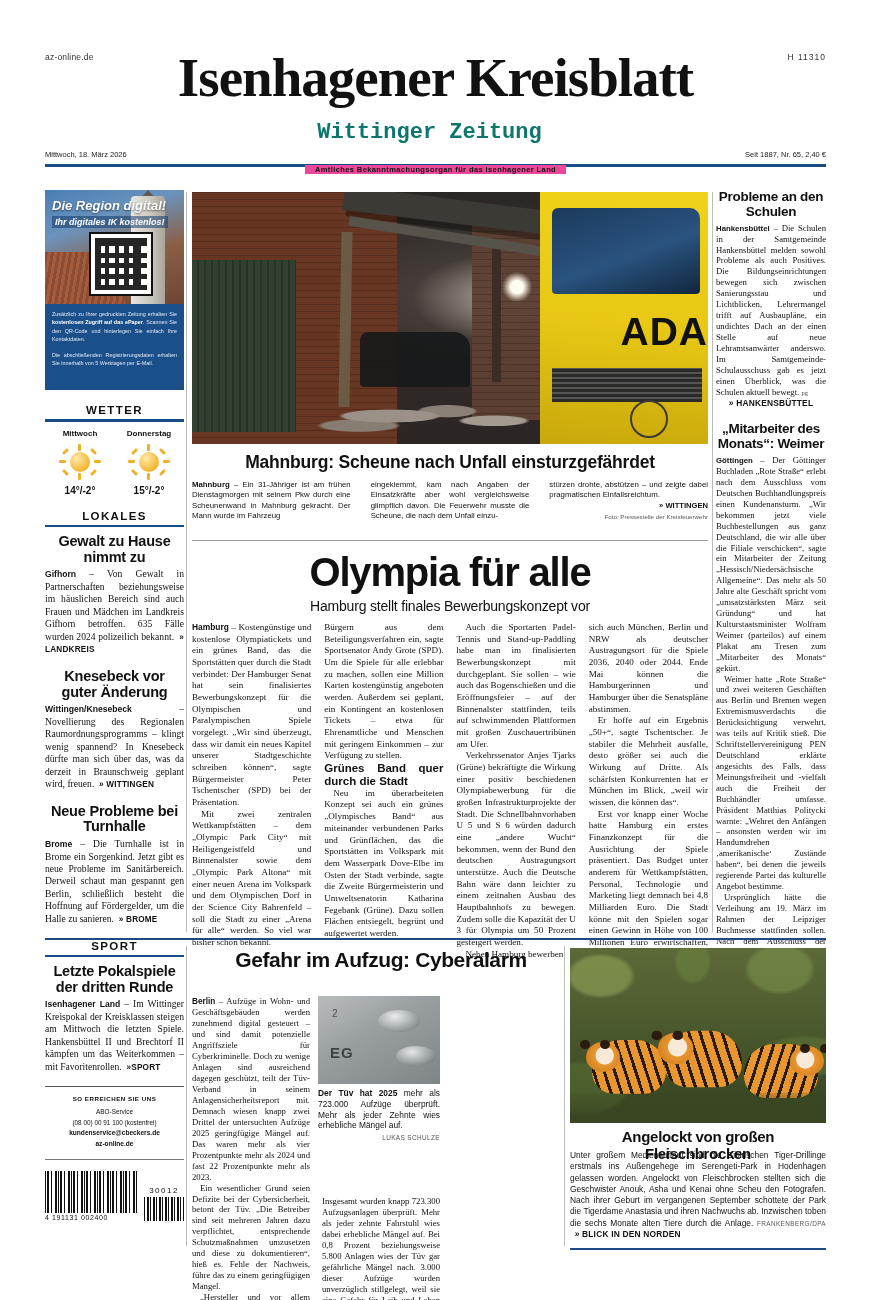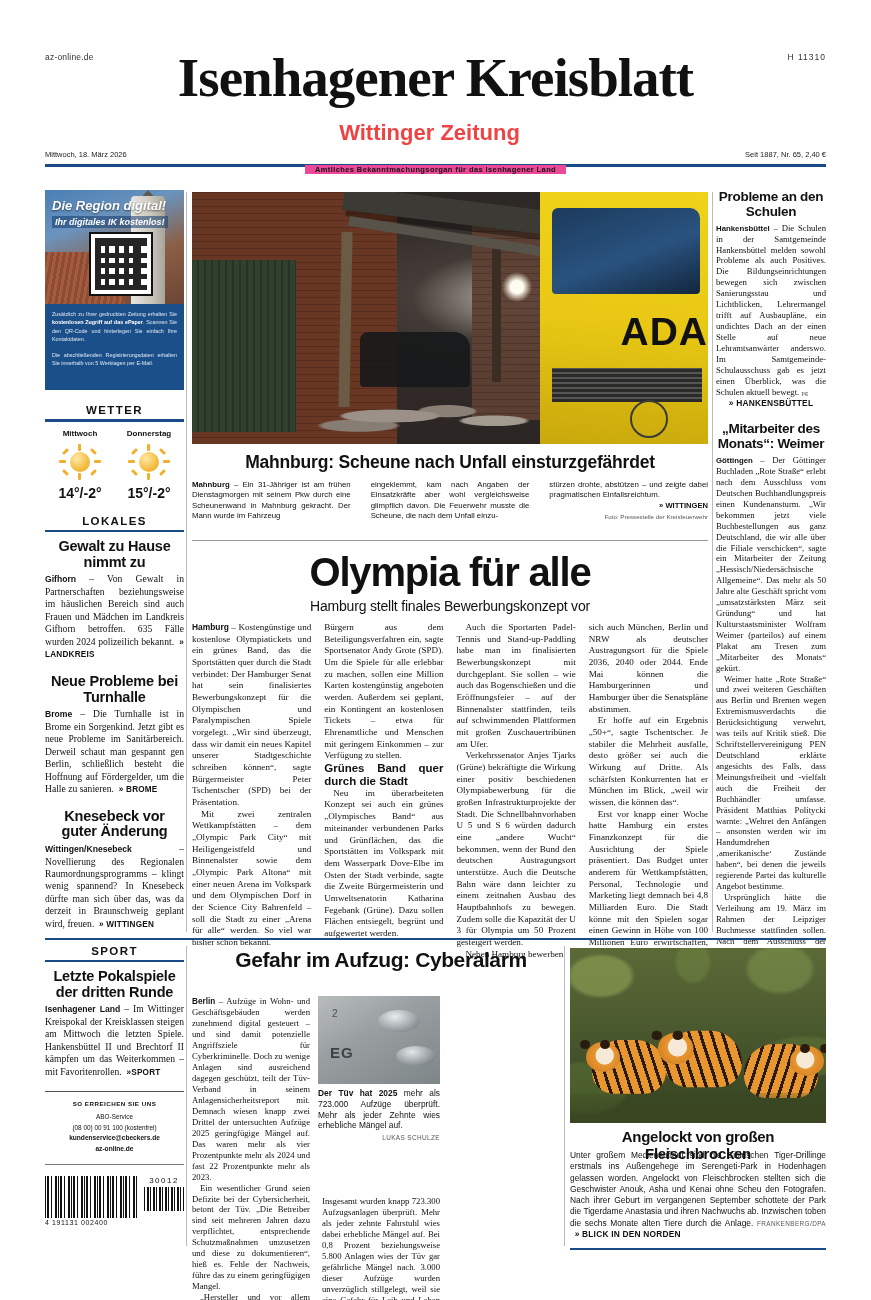--- a/index.html
+++ b/index.html
@@ -13,21 +13,21 @@
   .page{position:relative;width:871px;height:1300px;}
 
   
   .masthead{position:absolute;left:0;top:0;width:871px;height:172px;}
   .mh-left{position:absolute;left:45px;top:52px;font-family:"Liberation Sans",sans-serif;font-size:8.5px;color:#333;letter-spacing:.2px;}
   .mh-right{position:absolute;right:45px;top:52px;font-family:"Liberation Sans",sans-serif;font-size:8.5px;color:#333;letter-spacing:1px;}
   .mh-title{position:absolute;left:0;right:0;top:50px;text-align:center;
     font-family:"Liberation Serif",serif;font-weight:bold;font-size:55px;
     letter-spacing:-1px;color:#111;line-height:1;}
   .mh-sub{position:absolute;left:0;right:12px;top:120px;text-align:center;
-    font-family:Liberation Sans, sans-serif;font-weight:bold;font-size:22px;color:#ef4444;}
+    font-family:Liberation Mono, monospace;font-weight:bold;font-size:22px;color:#0f766e;}
   .mh-date{position:absolute;left:45px;top:150px;font-family:"Liberation Sans",sans-serif;font-size:7.5px;color:#222;}
   .mh-price{position:absolute;right:45px;top:150px;font-family:"Liberation Sans",sans-serif;font-size:7.5px;color:#222;}
   .mh-ruleline{position:absolute;left:45px;right:45px;top:164px;height:3px;background:#1a4b86;}
   .mh-organ{position:absolute;left:0;right:0;top:158px;text-align:center;}
   .mh-organ span{background:#ec4899;padding:0 10px;font-family:"Liberation Sans",sans-serif;
     font-weight:bold;font-size:7.5px;letter-spacing:.4px;color:#111;}
 
   
   .col-left{position:absolute;left:45px;top:190px;width:139px;}
   .rule-v{position:absolute;background:#bbb;width:1px;}
@@ -64,37 +64,37 @@
   .secrule.thin{height:1px;background:#555;}
 
   
   .weather{display:flex;justify-content:space-between;padding:0 4px;}
   .wcell{width:62px;text-align:center;}
   .wday{font-family:"Liberation Sans",sans-serif;font-weight:bold;font-size:8px;margin-bottom:6px;}
   .sun{position:relative;width:44px;height:36px;margin:0 auto;}
   .sun .disc{position:absolute;left:12px;top:8px;width:20px;height:20px;border-radius:50%;
     background:radial-gradient(circle at 35% 32%,#ffe9a8,#f2b632 70%,#e0a01f);}
   .sun i{position:absolute;background:#f0b02c;border-radius:1px;}
-  .wtemp{font-family:"Liberation Sans",sans-serif;font-weight:bold;font-size:14px;margin-top:5px;}
+  .wtemp{font-family:"Liberation Sans",sans-serif;font-weight:bold;font-size:10px;margin-top:5px;}
 
   
   .brief{margin-bottom:13px;}
   .brief h3{margin:0 0 3px;text-align:center;font-family:"Liberation Sans",sans-serif;
     font-weight:bold;font-size:14.5px;line-height:1.08;letter-spacing:-.2px;}
   .brief p{margin:0;font-size:9.6px;line-height:1.3;text-align:justify;hyphens:auto;}
   .brief p b{font-family:"Liberation Sans",sans-serif;font-size:8.6px;}
   .xref{font-family:"Liberation Sans",sans-serif;font-weight:bold;font-size:8.2px;letter-spacing:.2px;}
 
   
   .contact{text-align:center;font-family:"Liberation Sans",sans-serif;font-size:6.4px;line-height:1.62;color:#111;}
   .contact b{font-size:6.6px;}
   .contact .t{font-weight:bold;font-size:6.2px;letter-spacing:.5px;margin-bottom:3px;}
 
   
-  .barcodewrap{margin-top:10px;border-top:1px solid #777;padding-top:11px;display:flex;gap:6px;}
+  .barcodewrap{margin-top:10px;border-top:1px solid #777;padding-top:11px;display:flex;align-items:flex-end;gap:6px;}
   .bc{height:42px;flex:1;
     background-image:repeating-linear-gradient(90deg,#111 0 1px,#fff 1px 2px,#111 2px 4px,#fff 4px 6px,#111 6px 7px,#fff 7px 10px,#111 10px 12px,#fff 12px 13px);}
   .bc2{width:40px;}
   .bc2 .num{font-family:"Liberation Sans",sans-serif;font-size:8px;letter-spacing:1.5px;text-align:center;margin-bottom:2px;}
   .bc2 .bars{height:24px;background-image:repeating-linear-gradient(90deg,#111 0 1px,#fff 1px 3px,#111 3px 5px,#fff 5px 6px);}
   .bcnum{font-family:"Liberation Sans",sans-serif;font-size:7px;letter-spacing:.6px;margin-top:1px;}
 
   
   .mainphoto{position:absolute;left:192px;top:192px;width:516px;height:252px;overflow:hidden;
     background:#1d1a18;}
@@ -296,27 +296,27 @@
 
     <div class="sechead">LOKALES</div>
     <div class="secrule"></div>
 
     <div class="brief">
       <h3>Gewalt zu Hause nimmt zu</h3>
       <p><b>Gifhorn</b><span> – Von Gewalt in Partnerschaften beziehungsweise im häuslichen Bereich sind auch Frauen und Mädchen im Landkreis Gifhorn betroffen. 635 Fälle wurden 2024 polizeilich bekannt.</span>&nbsp;&nbsp;<span class="xref">» LANDKREIS</span></p>
     </div>
 
     <div class="brief">
+      <h3>Knesebeck vor guter Änderung</h3>
+      <p><b>Wittingen/Knesebeck</b><span> – Novellierung des Regionalen Raumordnungsprogramms – klingt wenig spannend? In Knesebeck dürfte man sich über das, was da derzeit in Braunschweig geplant wird, freuen.</span>&nbsp;&nbsp;<span class="xref">» WITTINGEN</span></p>
+    </div>
+
+    <div class="brief">
       <h3>Neue Probleme bei Turnhalle</h3>
       <p><b>Brome</b><span> – Die Turnhalle ist in Brome ein Sorgenkind. Jetzt gibt es neue Probleme im Sanitärbereich. Derweil schaut man gespannt gen Berlin, schließlich besteht die Hoffnung auf Fördergelder, um die Halle zu sanieren.</span>&nbsp;&nbsp;<span class="xref">» BROME</span></p>
-    </div>
-
-    <div class="brief">
-      <h3>Knesebeck vor guter Änderung</h3>
-      <p><b>Wittingen/Knesebeck</b><span> – Novellierung des Regionalen Raumordnungsprogramms – klingt wenig spannend? In Knesebeck dürfte man sich über das, was da derzeit in Braunschweig geplant wird, freuen.</span>&nbsp;&nbsp;<span class="xref">» WITTINGEN</span></p>
     </div>
 
     <div class="sechead">SPORT</div>
     <div class="secrule"></div>
 
     <div class="brief">
       <h3>Letzte Pokalspiele der dritten Runde</h3>
       <p><b>Isenhagener Land</b><span> – Im Wittinger Kreispokal der Kreisklassen steigen am Mittwoch die letzten Spiele. Hankensbüttel II und Brechtorf II kämpfen um das Weiterkommen – mit Favoritenrollen.</span>&nbsp;&nbsp;<span class="xref">»SPORT</span></p>
     </div>
 

